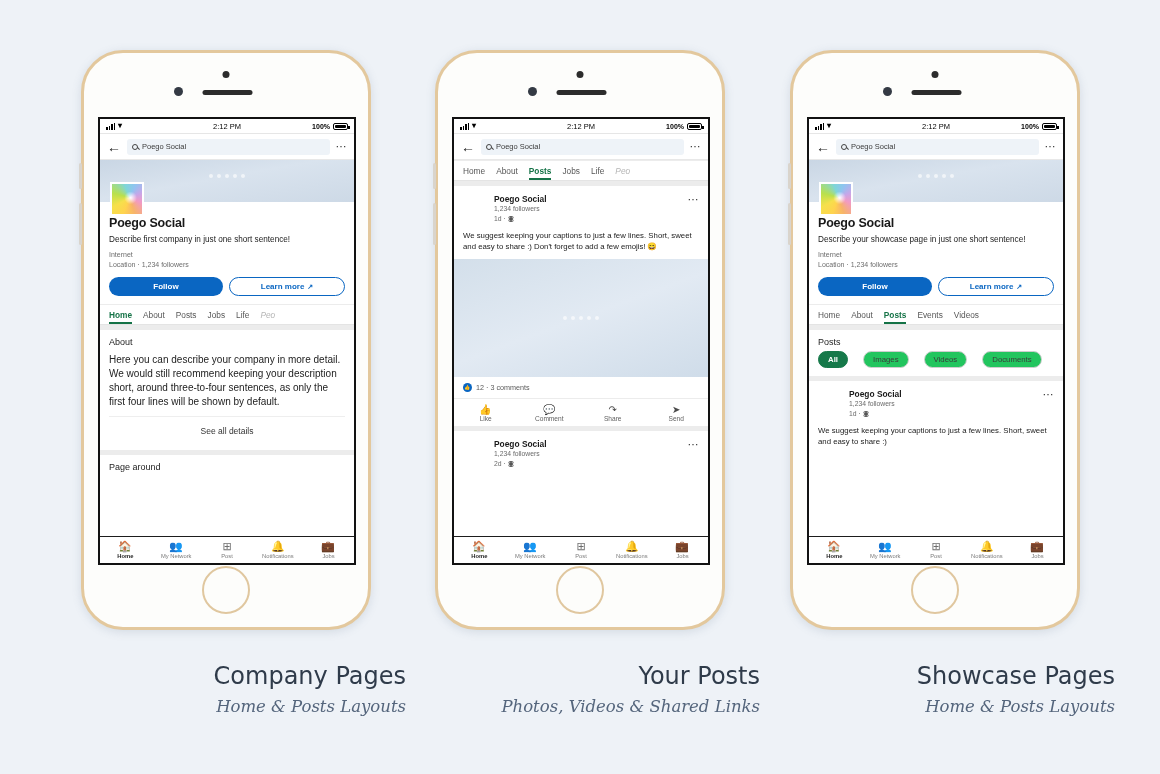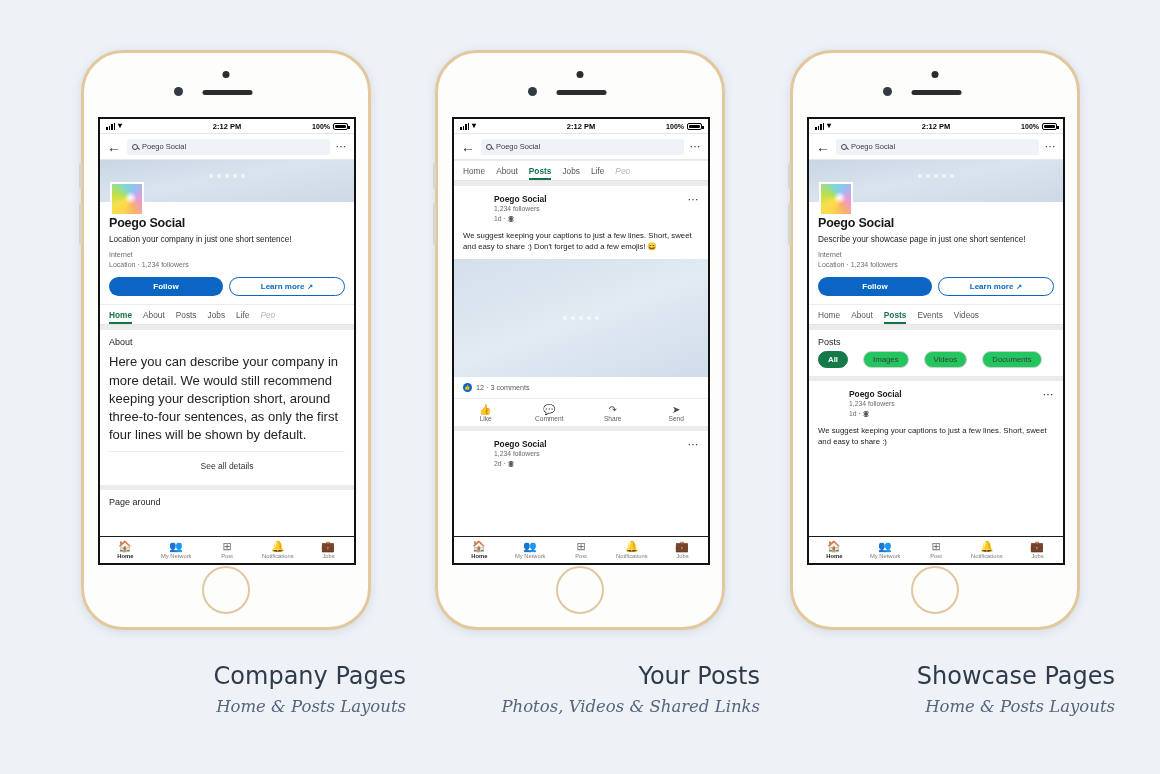--- a/index.html
+++ b/index.html
@@ -45,21 +45,21 @@
     overflow: hidden; display: flex; flex-direction: column;
   }
 
   
   .statusbar {
     height: 15px; flex: 0 0 15px; display: flex; align-items: center;
     padding: 0 6px; font-size: 7px; font-weight: bold; color: #000;
     border-bottom: 1px solid #e6e6e6; background: #fff;
   }
   .sb-left { display: flex; align-items: center; gap: 3px; }
-  .sb-time { position: absolute; left: 0; right: 0; text-align: center; font-size: 7.5px; font-weight: bold; }
+  .sb-time { position: absolute; left: 0; right: 0; text-align: center; font-size: 7.5px; font-weight: normal; }
   .sb-right { margin-left: auto; display: flex; align-items: center; gap: 3px; position: relative; z-index: 2;}
   .bars { display: flex; align-items: flex-end; gap: 1px; height: 7px; }
   .bars i { width: 1.5px; background: #000; display: block; }
   .bars i:nth-child(1){height:2.5px}.bars i:nth-child(2){height:4px}
   .bars i:nth-child(3){height:5.5px}.bars i:nth-child(4){height:7px}
   .wifi { font-size: 8px; line-height: 1; }
   .batt { width: 15px; height: 7px; border: 1px solid #000; border-radius: 2px; position: relative; }
   .batt::after { content:""; position:absolute; right:-2.5px; top:2px; width:1.5px; height:3px; background:#000; }
   .batt i { position: absolute; inset: 1px; background: #000; border-radius: 1px; display: block; }
 
@@ -124,21 +124,21 @@
          position: relative; flex: none; }
   .tab.active { color: #157347; font-weight: bold; }
   .tab.active::after { content: ""; position: absolute; left: 0; right: 0; bottom: 0;
                        height: 2px; background: #157347; }
   .tab.faded { color: #b6b6b6; font-style: italic; }
 
   .sep { height: 5px; background: #ececec; }
 
   .sec-pad { padding: 7px 9px; }
   .sec-title { font-size: 9px; color: #242424; }
-  .sec-body { font-size: 13px; color: #222; line-height: 1.4; margin-top: 6px; }
+  .sec-body { font-size: 10px; color: #222; line-height: 1.4; margin-top: 6px; }
   .see-all { text-align: center; font-size: 8.5px; color: #333; padding: 9px 0 7px;
              border-top: 1px solid #eee; margin-top: 7px; }
 
   
   .chips { display: flex; gap: 15px; padding: 4px 9px 8px; white-space: nowrap; overflow: hidden; }
   .chip { height: 17px; border-radius: 10px; border: 1px solid #cfcfcf; color: #3a3a3a;
           font-size: 7.8px; display: flex; align-items: center; padding: 0 9px; flex: none; background:#22c55e; }
   .chip.active { background: #16794a; border-color: #16794a; color: #fff; font-weight: bold; }
 
   
@@ -232,21 +232,21 @@
                 <i></i>
                 <i></i>
             </span>
             <div class="avatar">
                 <div class="g1"></div>
               </div>
           </div>
 
           <div class="pg-pad">
             <div class="pg-name">Poego Social</div>
-            <div class="pg-desc">Location your company in just one short sentence!</div>
+            <div class="pg-desc">Describe first company in just one short sentence!</div>
             <div class="pg-meta">Internet</div>
             <div class="pg-meta" style="margin-top:0">Location · 1,234 followers</div>
           </div>
 
           <div class="cta-row">
             <div class="btn btn-primary">Follow</div>
             <div class="btn btn-ghost">
               <span>Learn more</span>
               <span class="ext">↗</span>
             </div>

